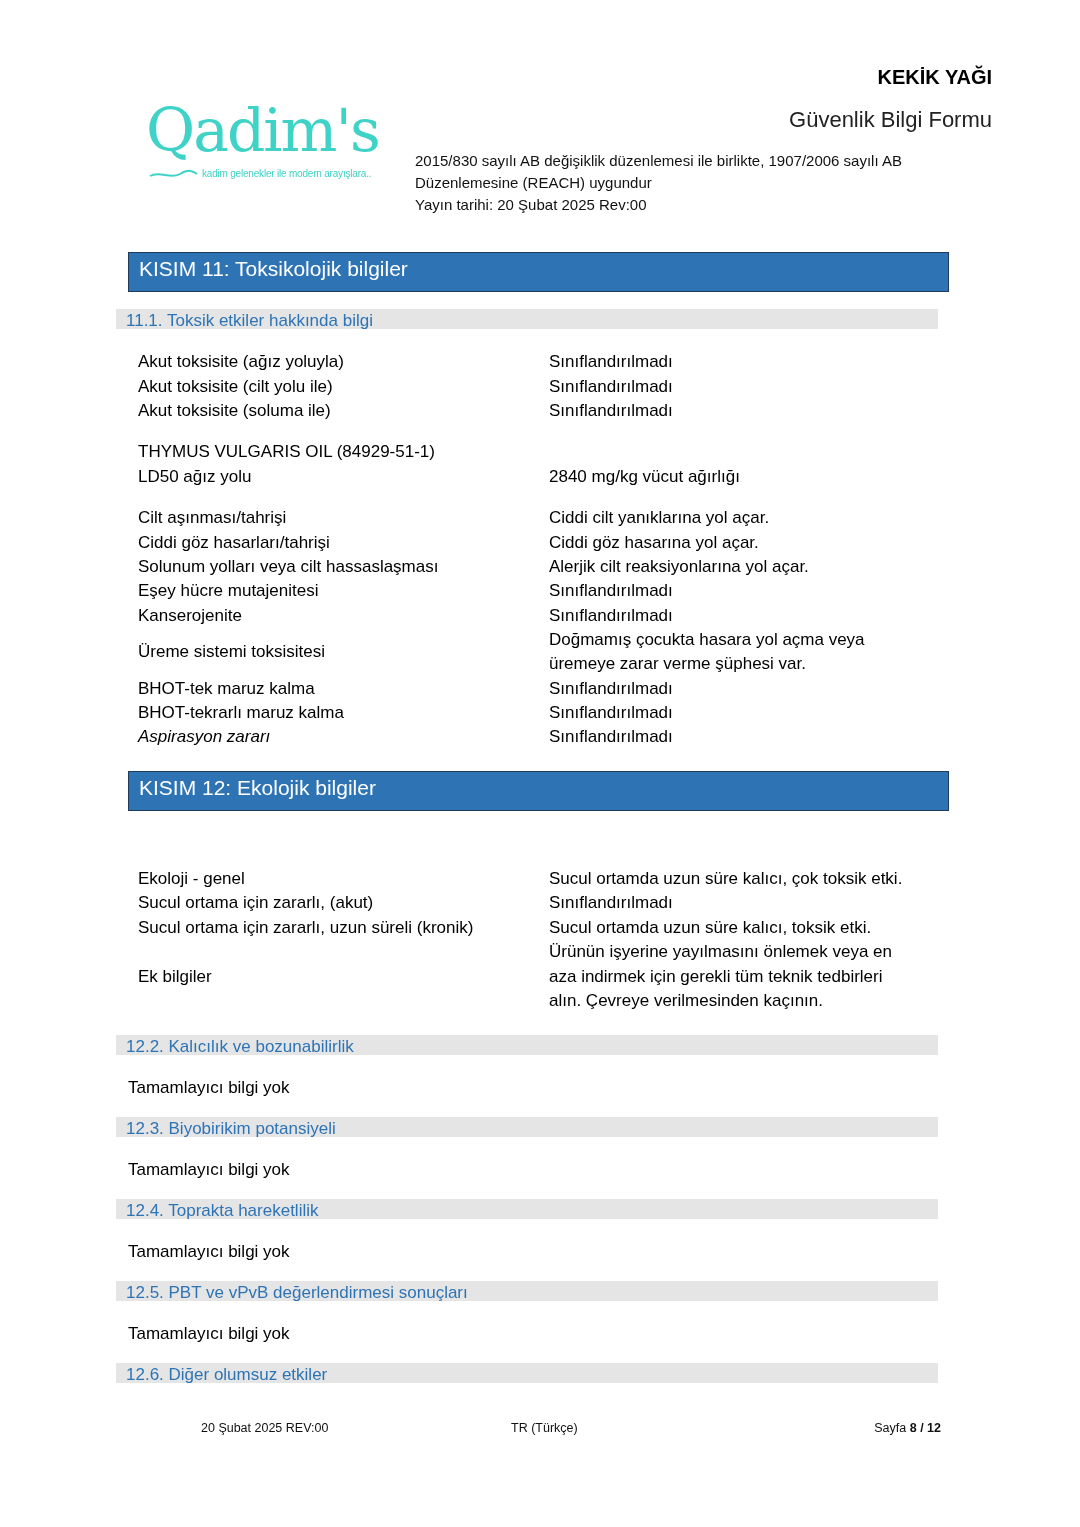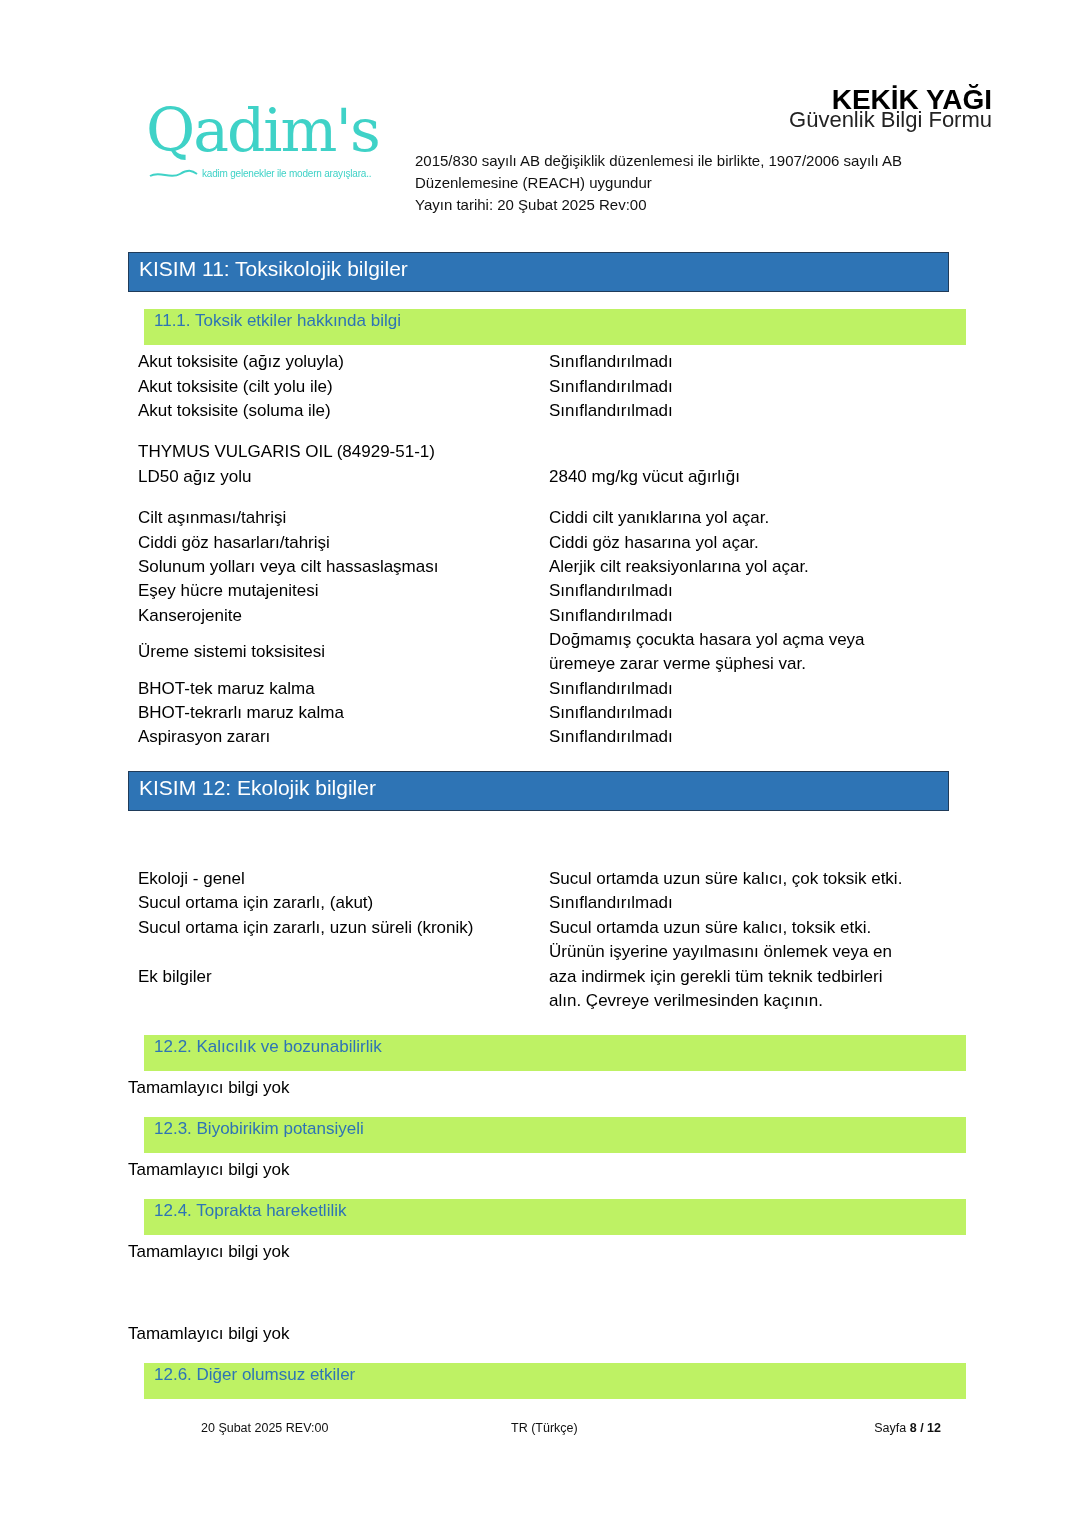--- a/index.html
+++ b/index.html
@@ -5,27 +5,27 @@
   html, body { margin: 0; padding: 0; background: #ffffff; }
   body { width: 1080px; height: 1527px; position: relative; font-family: "Liberation Sans", sans-serif; color: #000; overflow: hidden; }
   .page { position: absolute; inset: 0; }
 
   
   .logo { position: absolute; left: 146px; top: 106px; width: 240px; height: 80px; }
   .logo-text { position: absolute; left: 0; top: -6px; font-family: "DejaVu Serif", serif; font-size: 60px; color: #3fd2c7; letter-spacing: -2px; line-height: 1; font-weight: normal; }
   .logo-tag { position: absolute; left: 56px; top: 62px; font-size: 10px; color: #3fd2c7; letter-spacing: -0.2px; white-space: nowrap; }
   .logo-wave { position: absolute; left: 2px; top: 62px; width: 50px; height: 12px; }
 
-  .doc-title { position: absolute; right: 88px; top: 84px; font-size: 28px; font-weight: bold; text-align: right; }
+  .doc-title { position: absolute; right: 88px; top: 66px; font-size: 20px; font-weight: bold; text-align: right; }
   .doc-subtitle { position: absolute; right: 88px; top: 107px; font-size: 22px; text-align: right; color: #222; }
   .reg { position: absolute; left: 415px; top: 150px; font-size: 15px; line-height: 22px; color: #111; }
 
   
   .sec { position: absolute; left: 128px; width: 821px; height: 40px; background: #2e74b5; border: 1px solid #1f3b5a; color: #fff; font-size: 21px; line-height: 32px; padding-left: 10px; box-sizing: border-box; }
-  .sub { position: absolute; left: 144px; width: 822px; height: 36px; background: #bef264; color: #2e74b5; font-size: 17px; line-height: 24px; padding-left: 10px; box-sizing: border-box; }
+  .sub { position: absolute; left: 116px; width: 822px; height: 20px; background: #e5e5e5; color: #2e74b5; font-size: 17px; line-height: 24px; padding-left: 10px; box-sizing: border-box; }
 
   .row { position: absolute; font-size: 17px; line-height: 24.4px; white-space: nowrap; }
   .lcol { left: 138px; }
   .rcol { left: 549px; }
   .plain { position: absolute; left: 128px; font-size: 17px; line-height: 24px; }
 
   .footer { position: absolute; top: 1421px; font-size: 12.5px; color: #111; }
 </style>
 </head>
 <body>
@@ -74,21 +74,21 @@
   <div class="row rcol" style="top:604px;">Sınıflandırılmadı</div>
 
   <div class="row lcol" style="top:640px;">Üreme sistemi toksisitesi</div>
   <div class="row rcol" style="top:628px;">Doğmamış çocukta hasara yol açma veya</div>
   <div class="row rcol" style="top:652px;">üremeye zarar verme şüphesi var.</div>
 
   <div class="row lcol" style="top:677px;">BHOT-tek maruz kalma</div>
   <div class="row rcol" style="top:677px;">Sınıflandırılmadı</div>
   <div class="row lcol" style="top:701px;">BHOT-tekrarlı maruz kalma</div>
   <div class="row rcol" style="top:701px;">Sınıflandırılmadı</div>
-  <div class="row lcol" style="top:725px;">Aspirasyon zararı</div>
+  <div class="row lcol" style="top:725px;font-style:italic;">Aspirasyon zararı</div>
   <div class="row rcol" style="top:725px;">Sınıflandırılmadı</div>
 
   <div class="sec" style="top:771px;">KISIM 12: Ekolojik bilgiler</div>
 
   <div class="row lcol" style="top:867px;">Ekoloji - genel</div>
   <div class="row rcol" style="top:867px;">Sucul ortamda uzun süre kalıcı, çok toksik etki.</div>
   <div class="row lcol" style="top:891px;">Sucul ortama için zararlı, (akut)</div>
   <div class="row rcol" style="top:891px;">Sınıflandırılmadı</div>
   <div class="row lcol" style="top:916px;">Sucul ortama için zararlı, uzun süreli (kronik)</div>
   <div class="row rcol" style="top:916px;">Sucul ortamda uzun süre kalıcı, toksik etki.</div>
@@ -100,20 +100,21 @@
 
   <div class="sub" style="top:1035px;">12.2. Kalıcılık ve bozunabilirlik</div>
   <div class="plain" style="top:1076px;">Tamamlayıcı bilgi yok</div>
 
   <div class="sub" style="top:1117px;">12.3. Biyobirikim potansiyeli</div>
   <div class="plain" style="top:1158px;">Tamamlayıcı bilgi yok</div>
 
   <div class="sub" style="top:1199px;">12.4. Toprakta hareketlilik</div>
   <div class="plain" style="top:1240px;">Tamamlayıcı bilgi yok</div>
 
+  <div class="sub" style="top:1281px;">12.5. PBT ve vPvB değerlendirmesi sonuçları</div>
   <div class="plain" style="top:1322px;">Tamamlayıcı bilgi yok</div>
 
   <div class="sub" style="top:1363px;">12.6. Diğer olumsuz etkiler</div>
 
   <div class="footer" style="left:201px;">20 Şubat 2025 REV:00</div>
   <div class="footer" style="left:480px;margin-left:31px;">TR (Türkçe)</div>
   <div class="footer" style="right:139px;">
     <span>Sayfa </span><b>8</b><b> / </b><b>12</b>
   </div>
 </div>

